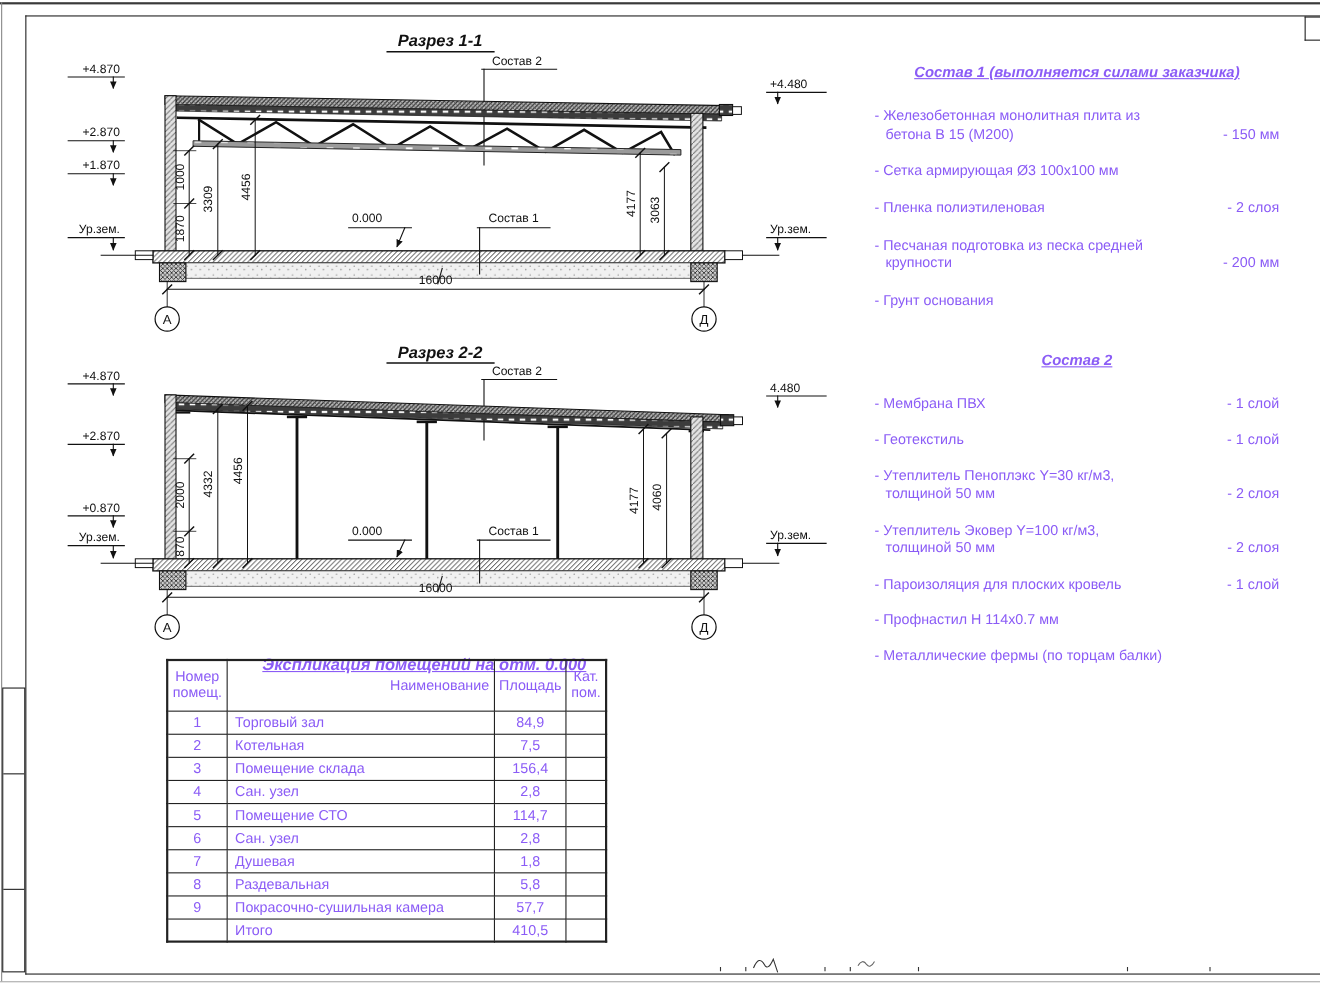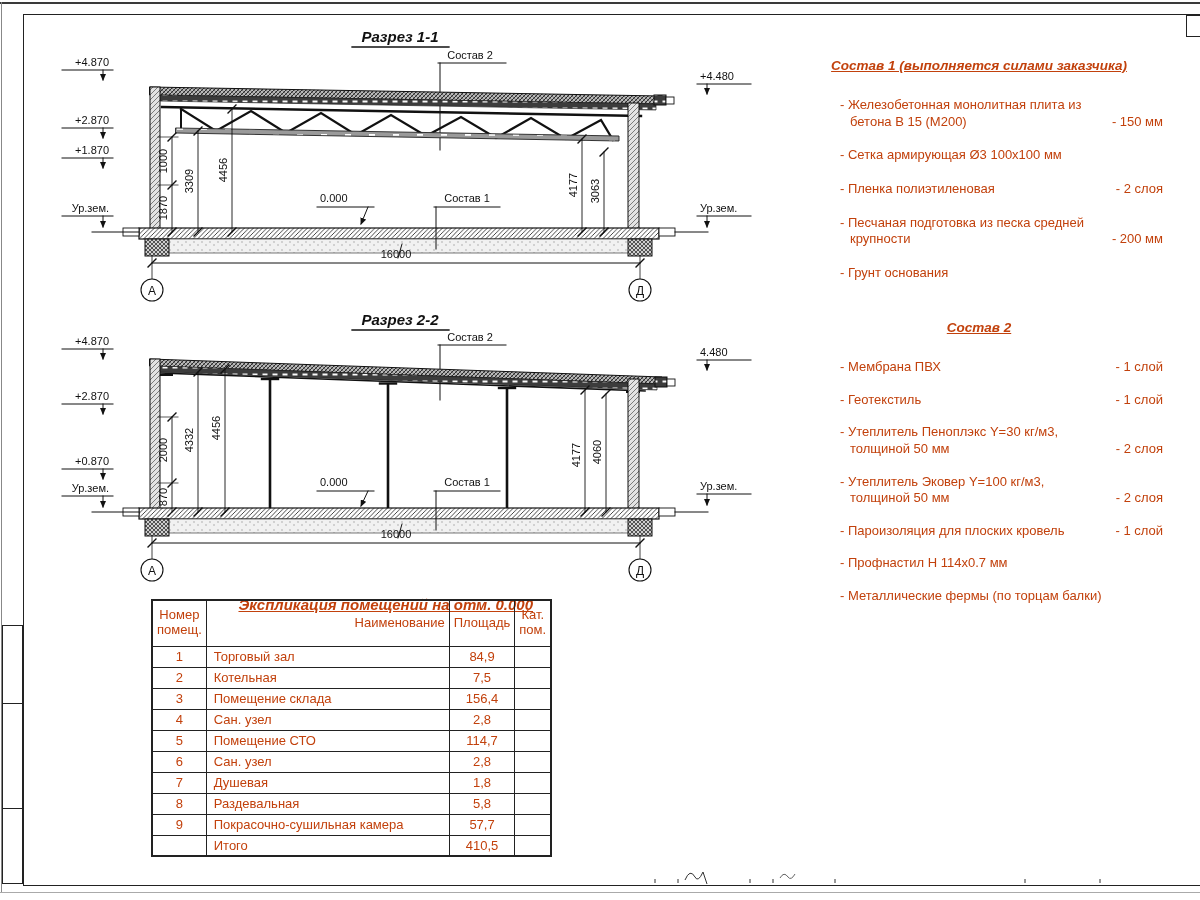--- a/index.html
+++ b/index.html
@@ -1,17 +1,17 @@
 <!DOCTYPE html>
 <html><head>
 <meta charset="utf-8">
 <style>
   html,body{margin:0;padding:0;background:#fff;}
   #page{position:relative;width:1200px;height:900px;background:#ffffff;overflow:hidden;
-        font-family:"Liberation Sans",sans-serif;color:#c2410c;}
+        font-family:"Liberation Sans",sans-serif;color:#8b5cf6;}
   
   .edge-top{position:absolute;left:0;top:2px;width:1200px;height:0;border-top:2px solid #3a3a3a;}
   .edge-bottom{position:absolute;left:0;top:892px;width:1200px;height:0;border-top:1px solid #aaa;}
   .edge-left{position:absolute;left:1px;top:2px;height:890px;width:0;border-left:1px solid #888;}
   .frame{position:absolute;left:23px;top:14px;width:1177px;height:870px;
          border-left:1.6px solid #222;border-top:1.6px solid #222;border-bottom:1.6px solid #222;}
   .margin-cells{position:absolute;left:2px;top:625px;width:21px;height:259px;border:1px solid #222;box-sizing:border-box;}
   .margin-cells .div1{position:absolute;left:0;top:77px;width:100%;border-top:1px solid #222;}
   .margin-cells .div2{position:absolute;left:0;top:182px;width:100%;border-top:1px solid #222;}
   .corner-box{position:absolute;left:1186px;top:15px;width:14px;height:20px;border:1.4px solid #222;border-right:none;}
@@ -23,21 +23,21 @@
   .t-dim{font-size:11px;}
   .t-axis{font-size:12px;}
   svg line,svg polyline,svg polygon,svg rect,svg path{vector-effect:none;}
 
   
   .mat-panel{position:absolute;width:368px;}
   .mat-title{text-align:center;font-size:13.5px;font-style:italic;font-weight:bold;}
   .mat-title span{text-decoration:underline;}
   .mat-items{display:flex;flex-direction:column;margin-top:24px;}
   .mat-row{display:flex;justify-content:space-between;align-items:flex-end;font-size:13px;line-height:1.28;}
-  .mat-name{width:254px;padding-left:10px;text-indent:-10px;margin-left:45px;}
+  .mat-name{width:254px;padding-left:10px;text-indent:-10px;}
   .mat-val{white-space:nowrap;padding-bottom:0;margin-left:24px;}
   #sostav1-panel .mat-items{gap:17px;}
   #sostav2-panel .mat-items{gap:16px;}
 
   
   .tbl-title{position:absolute;left:151px;top:596px;width:382px;text-align:right;
              font-size:15px;font-style:italic;font-weight:bold;}
   .tbl-title span{text-decoration:underline;}
   .room-table{position:absolute;left:151px;top:599px;border-collapse:collapse;table-layout:fixed;}
   .room-table td{border:1px solid #222;font-size:13px;padding:0 4px;height:21px;box-sizing:border-box;}

